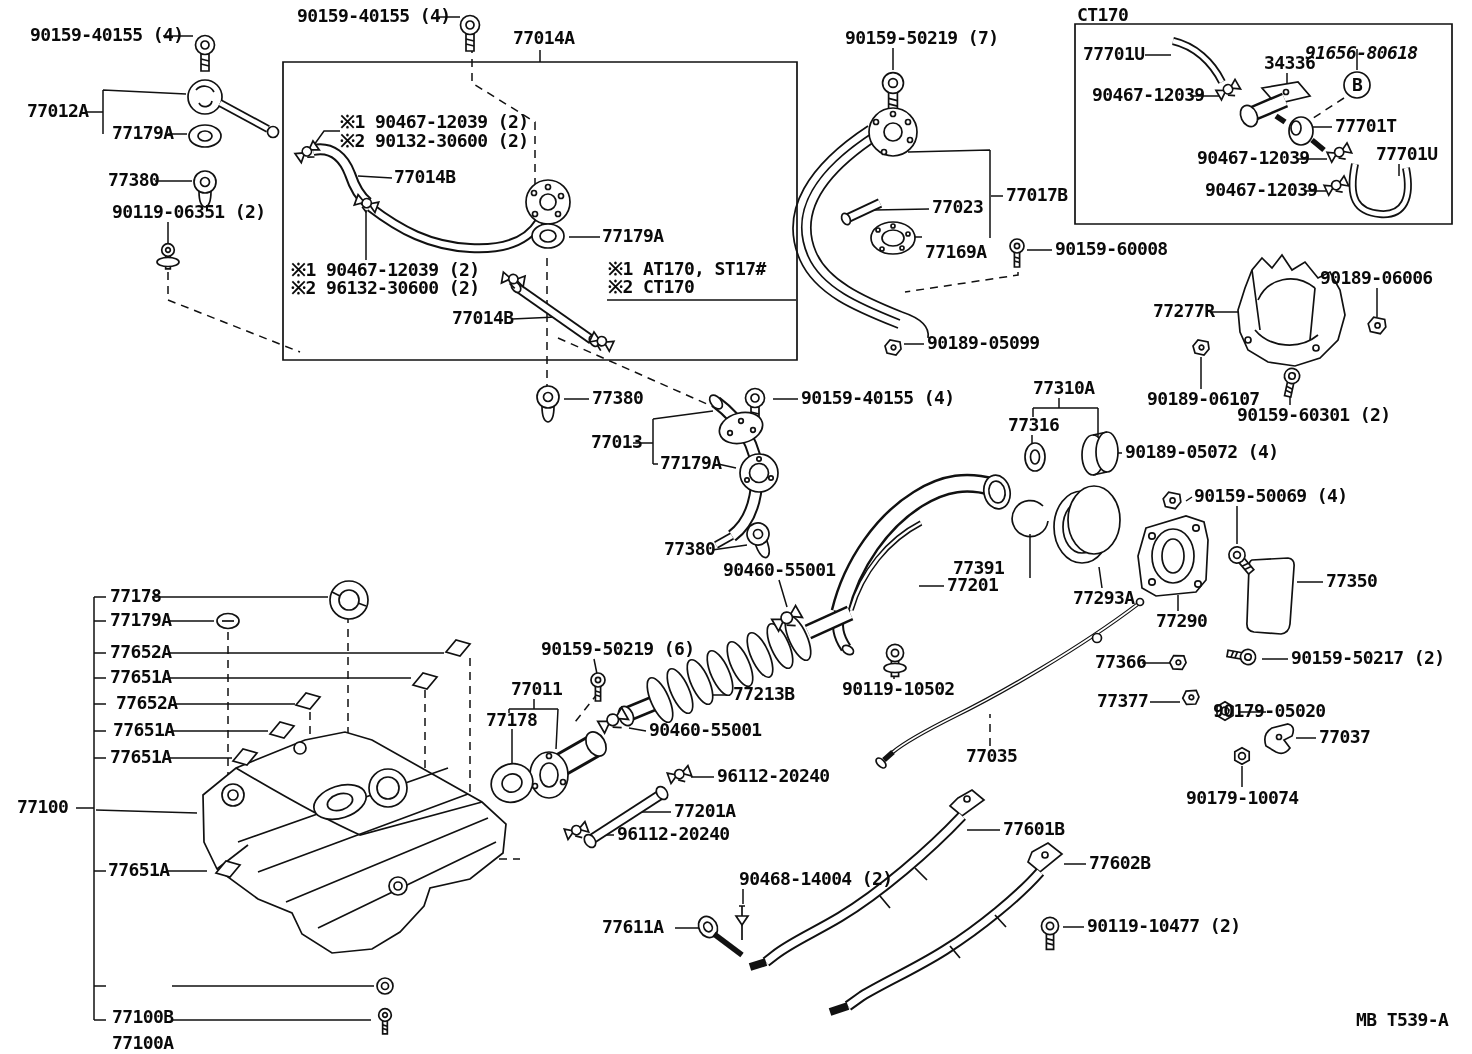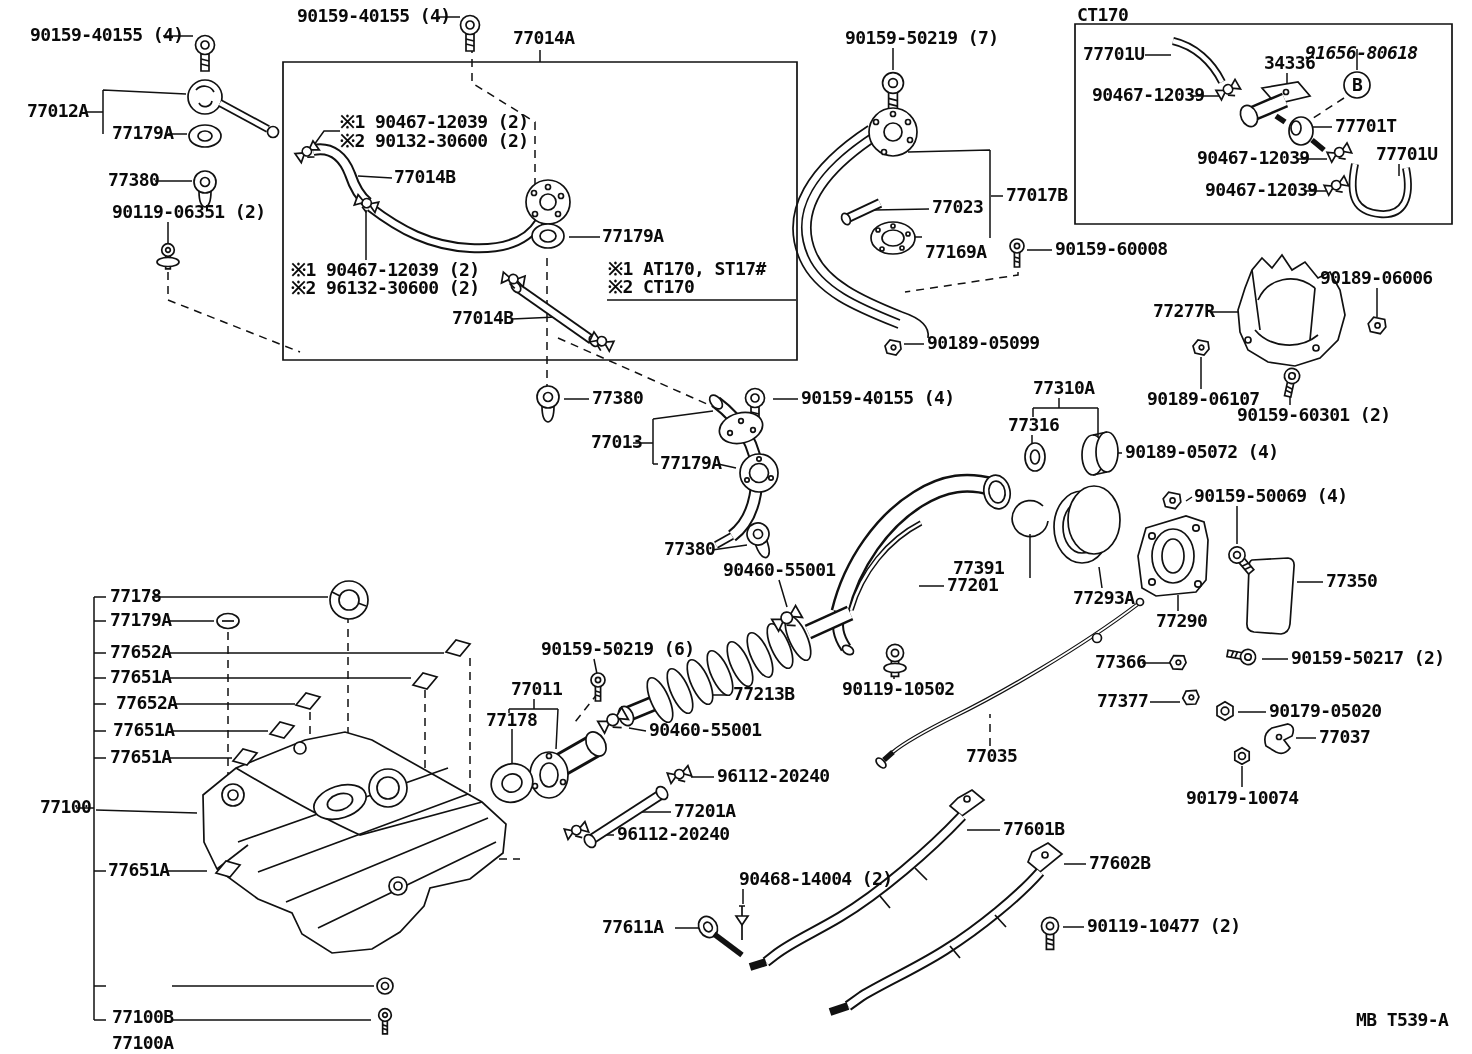--- a/index.html
+++ b/index.html
@@ -464,32 +464,32 @@
       <div class="lbl" style="left: 723px; top: 562px;">90460-55001</div>
       <div class="lbl" style="left: 947px; top: 577px;">77201</div>
       <div class="lbl" style="left: 953px; top: 560px;">77391</div>
       <div class="lbl" style="left: 1073px; top: 590px;">77293A</div>
       <div class="lbl" style="left: 1156px; top: 613px;">77290</div>
       <div class="lbl" style="left: 1326px; top: 573px;">77350</div>
       <div class="lbl" style="left: 1291px; top: 650px;">90159-50217 (2)</div>
       <div class="lbl" style="left: 1095px; top: 654px;">77366</div>
       <div class="lbl" style="left: 842px; top: 681px;">90119-10502</div>
       <div class="lbl" style="left: 1097px; top: 693px;">77377</div>
-      <div class="lbl" style="left: 1269px; top: 703px;">90179-05020</div>
+      <div class="lbl" style="left: 1213px; top: 703px;">90179-05020</div>
       <div class="lbl" style="left: 1319px; top: 729px;">77037</div>
       <div class="lbl" style="left: 1186px; top: 790px;">90179-10074</div>
       <div class="lbl" style="left: 966px; top: 748px;">77035</div>
       <div class="lbl" style="left: 110px; top: 588px;">77178</div>
       <div class="lbl" style="left: 110px; top: 612px;">77179A</div>
       <div class="lbl" style="left: 110px; top: 644px;">77652A</div>
       <div class="lbl" style="left: 110px; top: 669px;">77651A</div>
       <div class="lbl" style="left: 116px; top: 695px;">77652A</div>
       <div class="lbl" style="left: 113px; top: 722px;">77651A</div>
       <div class="lbl" style="left: 110px; top: 749px;">77651A</div>
-      <div class="lbl" style="left: 40px; top: 799px;">77100</div>
+      <div class="lbl" style="left: 17px; top: 799px;">77100</div>
       <div class="lbl" style="left: 108px; top: 862px;">77651A</div>
       <div class="lbl" style="left: 112px; top: 1009px;">77100B</div>
       <div class="lbl" style="left: 112px; top: 1035px;">77100A</div>
       <div class="lbl" style="left: 541px; top: 641px;">90159-50219 (6)</div>
       <div class="lbl" style="left: 511px; top: 681px;">77011</div>
       <div class="lbl" style="left: 486px; top: 712px;">77178</div>
       <div class="lbl" style="left: 733px; top: 686px;">77213B</div>
       <div class="lbl" style="left: 649px; top: 722px;">90460-55001</div>
       <div class="lbl" style="left: 717px; top: 768px;">96112-20240</div>
       <div class="lbl" style="left: 674px; top: 803px;">77201A</div>

